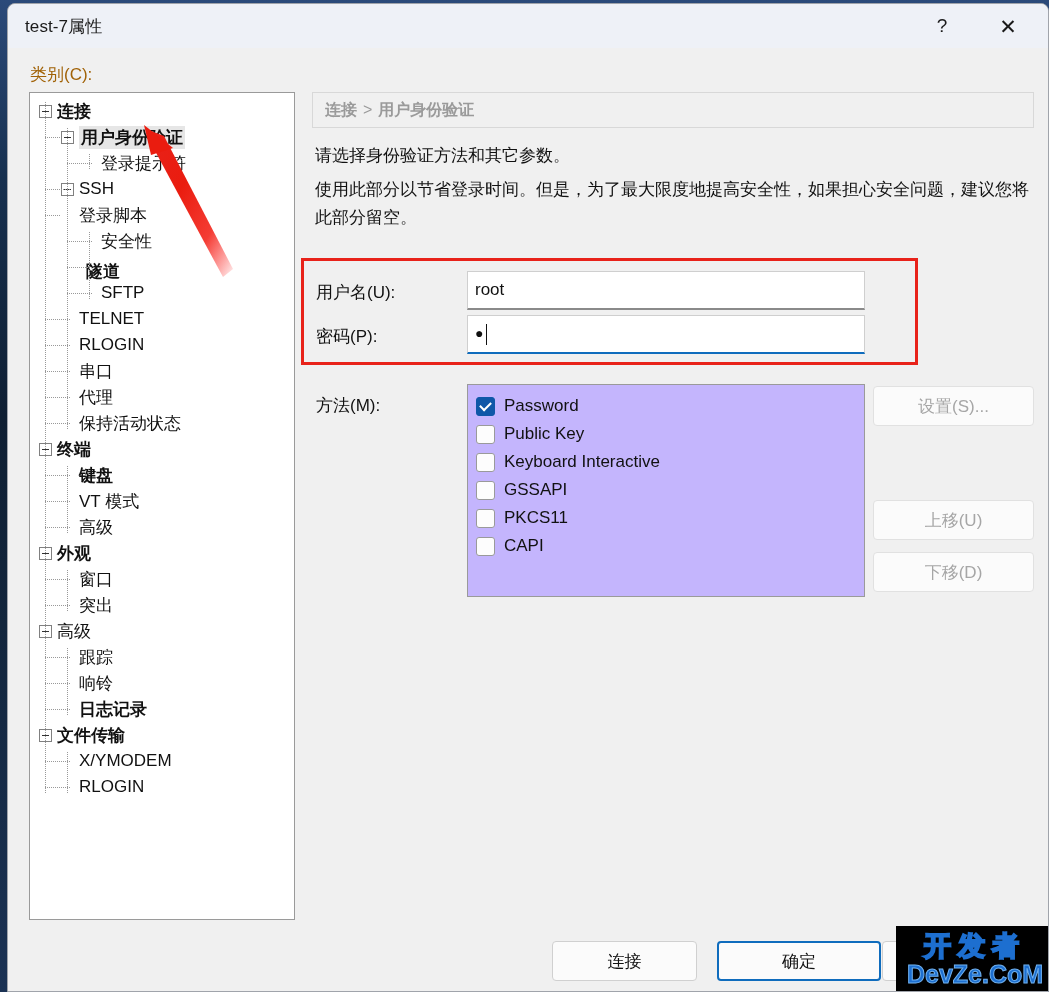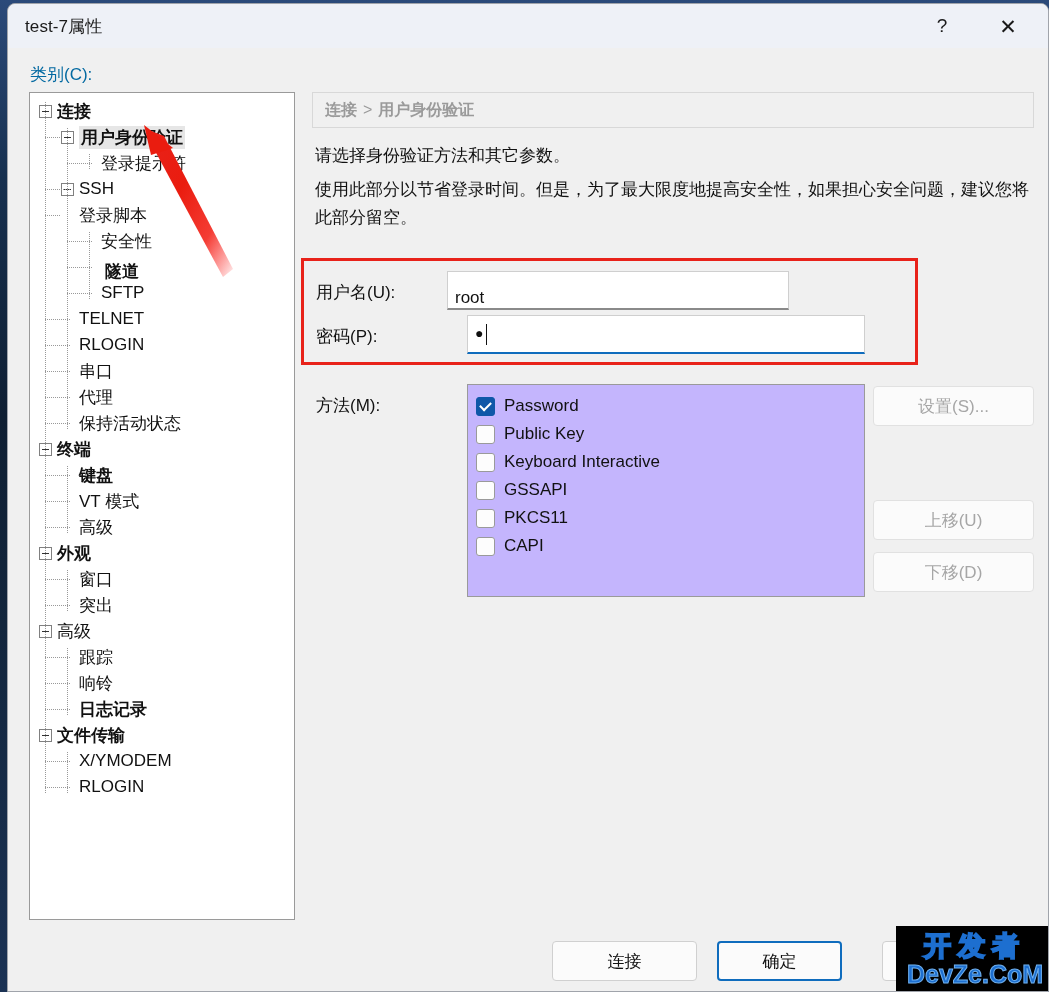--- a/index.html
+++ b/index.html
@@ -50,21 +50,21 @@
     border: none;
     cursor: default;
   }
   #help-button { right: 83px; font-size: 19px; }
   #close-button { right: 17px; }
   .xglyph { font-size: 21px; font-weight: 300; line-height: 1; }
 
   
   #category-label {
     position: absolute; left: 22px; top: 59px;
-    font-size: 17px; color: #0369a1;
+    font-size: 17px; color: #a16207;
   }
 
   
   #tree-panel {
     position: absolute; left: 21px; top: 88px;
     width: 266px; height: 828px;
     background: #ffffff;
     border: 1px solid #9a9a9a;
     overflow: hidden;
     padding-top: 5px;
@@ -148,23 +148,22 @@
   .txtbox {
     position: absolute;
     background: #ffffff;
     border: 1px solid #cfcfcf;
     font-size: 17px;
     color: #111;
     display: flex; align-items: center;
     padding-left: 7px;
   }
   #username-input {
-    left: 439px; top: 267px; width: 342px; height: 39px;
+    left: 459px; top: 267px; width: 398px; height: 39px;
     border-bottom: 2px solid #8a8a8a;
-    align-items: flex-end;
   }
   #password-input {
     left: 459px; top: 311px; width: 398px; height: 39px;
     border-bottom: 2px solid #0f6cbd;
   }
   #password-dots {
     font-size: 14px; letter-spacing: 1px; line-height: 1;
     position: relative; top: -1px;
   }
   #password-caret {
@@ -229,21 +228,21 @@
     position: absolute;
     top: 937px; height: 40px;
     background: #fbfbfb;
     border: 1px solid #d0d0d0;
     border-radius: 4px;
     font-size: 17px; color: #111;
     display: flex; align-items: center; justify-content: center;
     font-family: "Liberation Sans", sans-serif;
   }
   #connect-button { left: 544px; width: 145px; }
-  #ok-button { left: 709px; width: 125px; border: 2px solid #0f6cbd; }
+  #ok-button { left: 709px; width: 164px; border: 2px solid #0f6cbd; }
   #cancel-button { left: 874px; width: 145px; }
 
   
   #watermark {
     position: absolute; left: 888px; top: 922px;
     width: 158px; height: 66px;
     background: #000;
     overflow: hidden;
     display: flex; flex-direction: column;
     align-items: center; justify-content: center;
@@ -307,21 +306,21 @@
         <span class="tw" style="left: 31px;"></span>
         <span class="lbl" style="left: 49px;">SSH</span>
       </div>
       <div class="tree-row">
         <span class="lbl" style="left: 49px;">登录脚本</span>
       </div>
       <div class="tree-row">
         <span class="lbl" style="left: 71px;">安全性</span>
       </div>
       <div class="tree-row b">
-        <span class="lbl" style="left: 75px; margin-top: 9px;">隧道</span>
+        <span class="lbl" style="left: 56px; margin-top: 9px;">隧道</span>
       </div>
       <div class="tree-row">
         <span class="lbl" style="left: 71px;">SFTP</span>
       </div>
       <div class="tree-row">
         <span class="lbl" style="left: 49px;">TELNET</span>
       </div>
       <div class="tree-row">
         <span class="lbl" style="left: 49px;">RLOGIN</span>
       </div>

